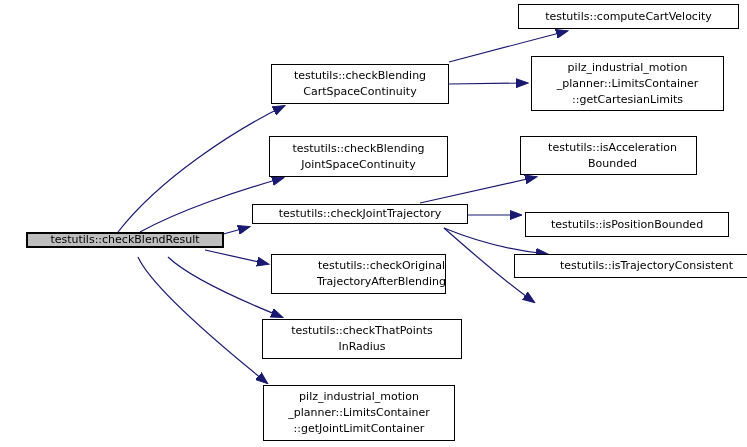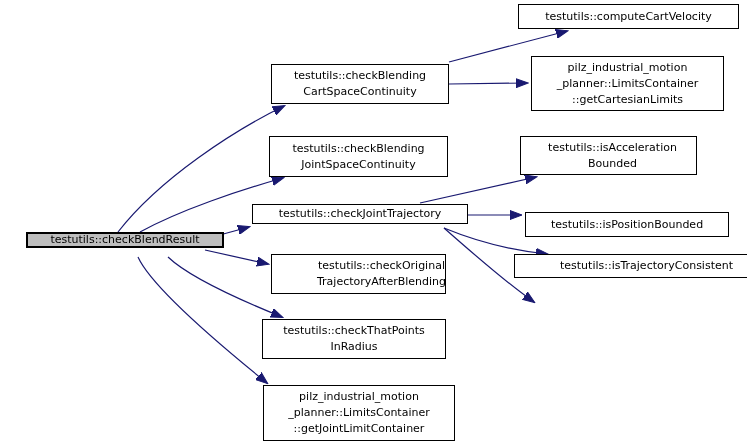--- a/index.html
+++ b/index.html
@@ -81,21 +81,21 @@
 CartSpaceContinuity</div>
 
   <div class="node" style="left:269px; top:136px; width:179px; height:41px;">testutils::checkBlending
 JointSpaceContinuity</div>
 
   <div class="node" style="left:252px; top:204px; width:216px; height:20px;">testutils::checkJointTrajectory</div>
 
   <div class="node" style="left:271px; top:254px; width:175px; height:40px;padding-left:46px;">testutils::checkOriginal
 TrajectoryAfterBlending</div>
 
-  <div class="node" style="left:262px; top:319px; width:184px; height:40px;">testutils::checkThatPoints
+  <div class="node" style="left:262px; top:319px; width:200px; height:40px;">testutils::checkThatPoints
 InRadius</div>
 
   <div class="node" style="left:263px; top:385px; width:192px; height:56px;">pilz_industrial_motion
 _planner::LimitsContainer
 ::getJointLimitContainer</div>
 
   <div class="node" style="left:518px; top:4px; width:221px; height:25px;">testutils::computeCartVelocity</div>
 
   <div class="node" style="left:531px; top:56px; width:193px; height:55px;">pilz_industrial_motion
 _planner::LimitsContainer

